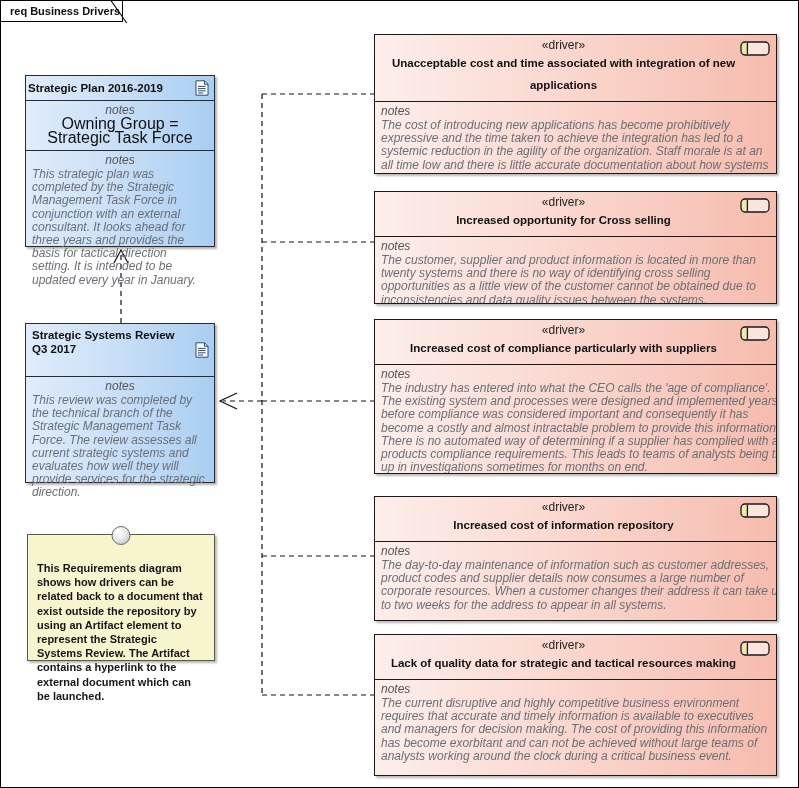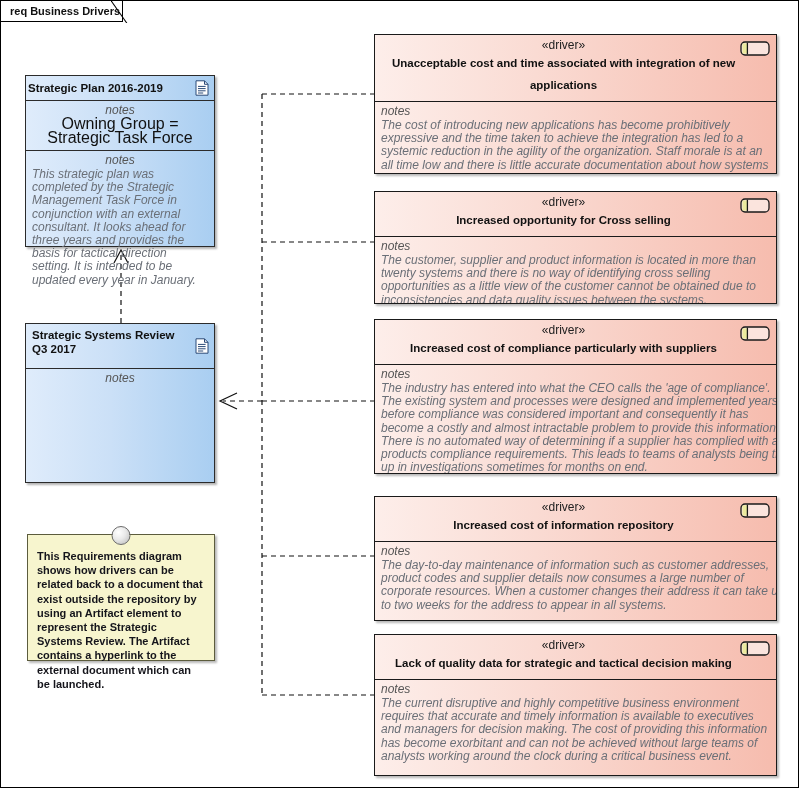--- a/index.html
+++ b/index.html
@@ -102,21 +102,21 @@
   }
 
   
   .note-node{
     border:1px solid #5c5c3d;
     background:#f7f5ce;
     box-shadow:2px 2px 2px rgba(0,0,0,0.28);
     padding:14px 9px 8px 9px;
   }
   .note-text{
-    font-size:11px;color:#15151b;line-height:14.2px;font-weight:bold;
+    font-size:11px;color:#15151b;line-height:14.2px;font-weight:bold;margin-top:12px;
   }
   .note-anchor{
     position:absolute;left:50%;top:-9px;transform:translateX(-50%);
     width:17px;height:17px;border-radius:50%;
     background:radial-gradient(circle at 35% 32%,#ffffff 0%,#e9e9e9 45%,#b6b6b6 100%);
     border:1px solid #6b6b6b;
   }
 
   
   #connectors{position:absolute;left:0;top:0;width:799px;height:788px;pointer-events:none;}
@@ -166,33 +166,34 @@
       <div class="sec-title">notes</div>
       <div class="tag-line">Owning Group = Strategic Task Force</div>
     </div>
     <div class="blue-section">
       <div class="sec-title">notes</div>
       <div class="notes-body">This strategic plan was completed by the Strategic Management Task Force in conjunction with an external consultant. It looks ahead for three years and provides the basis for tactical direction setting. It is intended to be updated every year in January.</div>
     </div>
   </div>
 
   <div class="node blue-node" style="left:24px;top:322px;width:190px;height:160px;">
-    <div class="blue-header" style="padding:4px 22px 12px 6px;text-align:left;">
+    <div class="blue-header" style="padding:4px 22px 20px 6px;text-align:left;">
       <span>Strategic Systems Review Q3 2017</span>
       <svg class="doc-icon" viewBox="0 0 14 16">
         <path d="M1 0.8 H9.5 L13 4.3 V15.2 H1 Z" fill="#ffffff" stroke="#2b4a78" stroke-width="1"></path>
         <path d="M9.5 0.8 V4.3 H13" fill="none" stroke="#2b4a78" stroke-width="1"></path>
         <line x1="3" y1="6.4" x2="10.6" y2="6.4" stroke="#2b4a78" stroke-width="1"></line>
         <line x1="3" y1="8.6" x2="10.6" y2="8.6" stroke="#2b4a78" stroke-width="1"></line>
         <line x1="3" y1="10.8" x2="10.6" y2="10.8" stroke="#2b4a78" stroke-width="1"></line>
         <line x1="3" y1="13.0" x2="8.2" y2="13.0" stroke="#2b4a78" stroke-width="1"></line>
       </svg>
     </div>
     <div class="blue-section">
       <div class="sec-title">notes</div>
+      <div class="notes-body">This review was completed by the technical branch of the Strategic Management Task Force. The review assesses all current strategic systems and evaluates how well they will provide services for the strategic direction.</div>
     </div>
   </div>
 
   <div class="node note-node" style="left:26px;top:533px;width:188px;height:127px;">
     <div class="note-anchor"></div>
     <div class="note-text">This Requirements diagram shows how drivers can be related back to a document that exist outside the repository by using an Artifact element to represent the Strategic Systems Review. The Artifact contains a hyperlink to the external document which can be launched.</div>
   </div>
 
   <div class="node driver-node" style="left:373px;top:33px;width:403px;height:140px;">
     <div class="driver-header">
@@ -254,21 +255,21 @@
     </div>
     <div class="driver-body">
       <div class="sec-title">notes</div>
       <div class="notes-body" style="width:412px;">The day-to-day maintenance of information such as customer addresses, product codes and  supplier details now consumes a large number of corporate resources. When a customer changes their address it can take up to two weeks for the address to appear in all systems.</div>
     </div>
   </div>
 
   <div class="node driver-node" style="left:373px;top:633px;width:403px;height:142px;">
     <div class="driver-header">
       <div class="stereotype">«driver»</div>
-      <div class="driver-title">Lack of quality data for strategic and tactical decision making</div>
+      <div class="driver-title">Lack of quality data for strategic and tactical resources making</div>
       <svg class="driver-icon" viewBox="0 0 30 15">
         <rect x="1" y="1" width="28" height="13" rx="4" ry="4" fill="#fbe4dd" stroke="#1a1a1a" stroke-width="1.3"></rect>
         <rect x="2.5" y="2.4" width="4.6" height="10.2" fill="#eceb9e" stroke="none"></rect>
         <line x1="7.4" y1="1.6" x2="7.4" y2="13.4" stroke="#1a1a1a" stroke-width="1.3"></line>
       </svg>
     </div>
     <div class="driver-body">
       <div class="sec-title">notes</div>
       <div class="notes-body">The current disruptive and highly competitive business environment requires that accurate and timely information is available to executives and managers for decision making. The cost of providing this information has become exorbitant and can not be achieved without large teams of analysts working around the clock during a critical business event.</div>
     </div>

